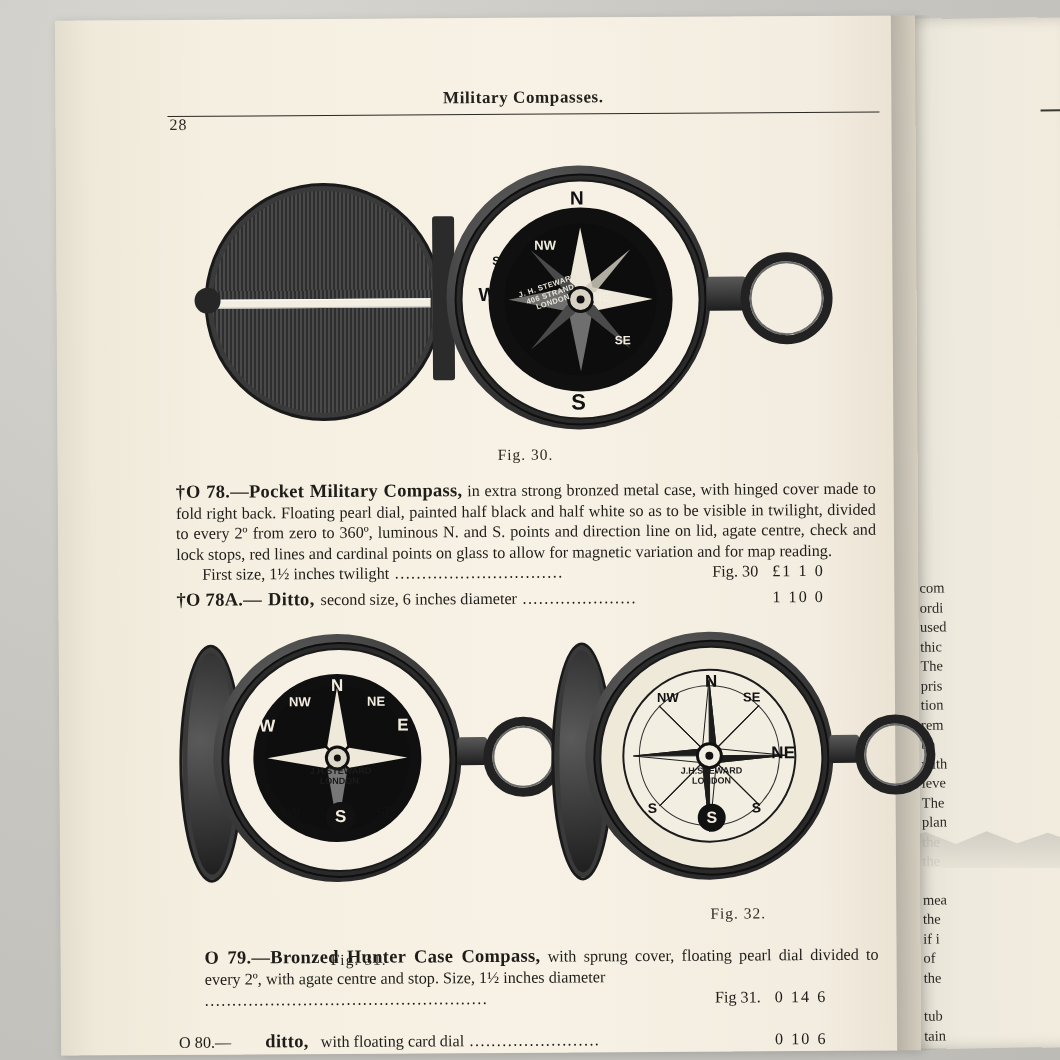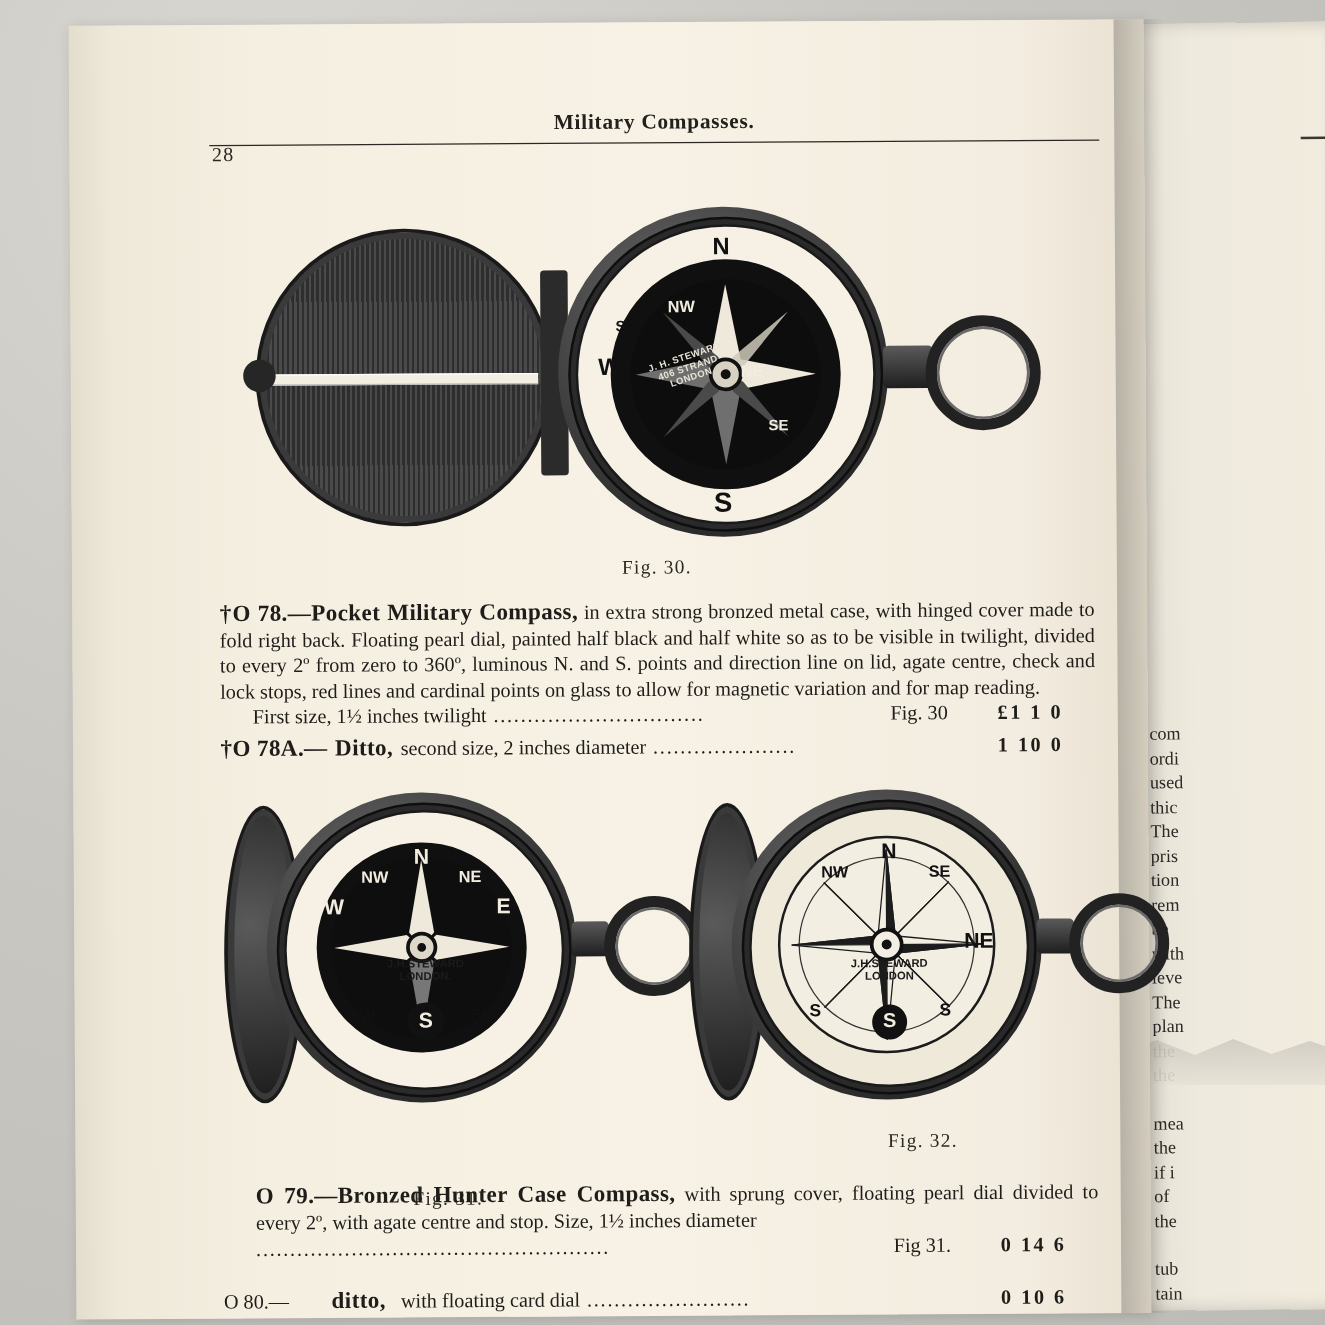--- a/index.html
+++ b/index.html
@@ -75,21 +75,21 @@
 
   
   .entry{font-size:16.2px;line-height:20.6px;color:#1f1d19;}
   .entry .lead{font-weight:700;font-size:18.5px;letter-spacing:.3px;}
   .entry p{margin:0;text-align:justify;}
   .indent{padding-left:26px;}
   .row{display:flex;align-items:baseline;}
   .row .fill{flex:1;overflow:hidden;white-space:nowrap;}
   .dots{letter-spacing:1.4px;}
   .figref{padding:0 14px;white-space:nowrap;}
-  .pr{min-width:104px;text-align:center;white-space:nowrap;font-weight:700;letter-spacing:2px;}
+  .pr{min-width:104px;text-align:left;white-space:nowrap;font-weight:400;letter-spacing:2px;}
 
   
   .fig{position:absolute;}
   .compass-body{
     position:absolute;border-radius:50%;
     background:radial-gradient(circle at 38% 32%, #6d6d6d 0%, #3a3a3a 55%, #161616 100%);
   }
   .bezel{
     position:absolute;border-radius:50%;
     background:#f6f1e4;
@@ -243,21 +243,21 @@
           <span>First size, 1½ inches twilight</span>
           <span class="fill dots">&nbsp;...............................</span>
           <span class="figref">Fig. 30</span>
           <span class="pr">£1  1  0</span>
         </div>
       </div>
 
       <div class="entry row" style="position:absolute;left:0;top:500px;width:700px;">
         <span class="lead">†O 78A.—</span>
         <span class="lead" style="padding-left:6px;">Ditto,</span>
-        <span style="padding-left:6px;">second size, 2 inches diameter</span>
+        <span style="padding-left:6px;">second size, 6 inches diameter</span>
         <span class="fill dots">&nbsp;.....................</span>
         <span class="pr">1 10  0</span>
       </div>
 
       <div class="fig" style="left:-8px;top:545px;width:340px;height:260px;">
         <div class="lid" style="left:10px;top:10px;width:58px;height:232px;border-radius:50%/50%;background:radial-gradient(circle at 30% 40%,#5a5a5a,#1b1b1b);"></div>
         <div class="compass-body" style="left:44px;top:0px;width:248px;height:248px;"></div>
         <div class="bezel" style="left:58px;top:14px;width:220px;height:220px;">
           <div class="dial-dark" style="left:24px;top:24px;width:168px;height:168px;"></div>
           <div class="star" style="left:34px;top:34px;width:148px;height:148px;">

